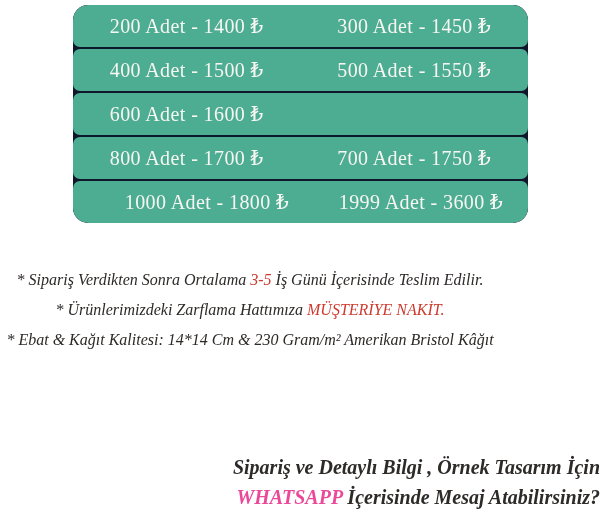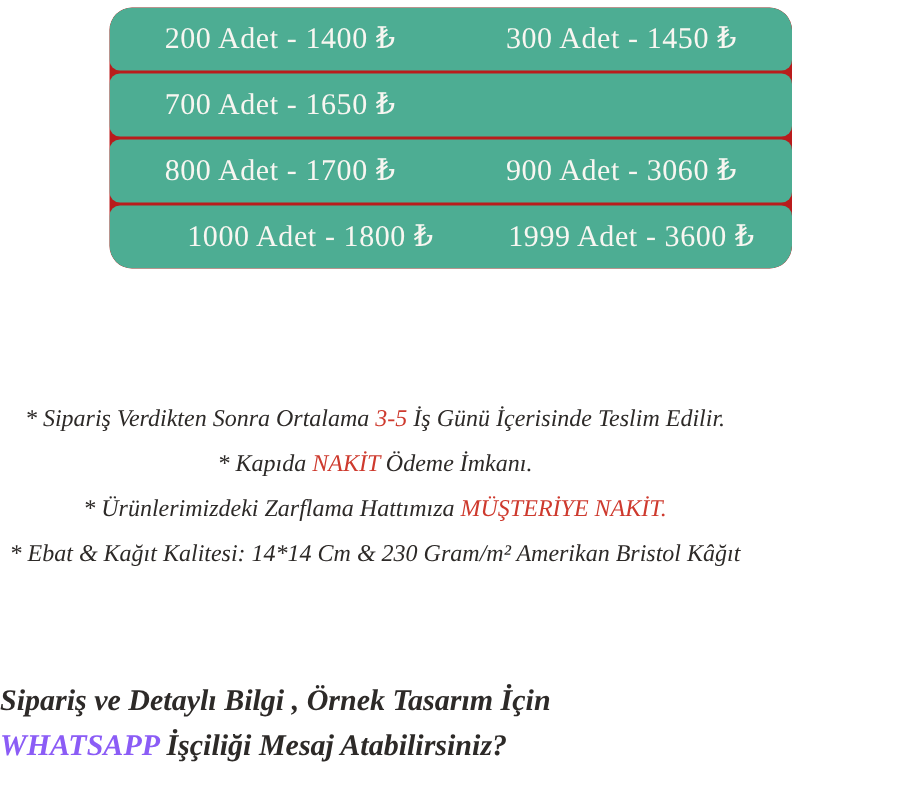--- a/index.html
+++ b/index.html
@@ -12,21 +12,21 @@
     position: relative;
     overflow: hidden;
   }
 
   
   .price-table {
     position: absolute;
     left: 73px;
     top: 5px;
     width: 455px;
-    background: #b91c1c;
+    background: #0f172a;
     border-radius: 15px;
     overflow: hidden;
     display: flex;
     flex-direction: column;
     gap: 2px;
   }
   .price-row {
     display: flex;
     background: #4DAD93;
     height: 42px;
@@ -61,57 +61,60 @@
     white-space: nowrap;
   }
   .hl-red { color: #ce3a2e; }
 
   
   .footer {
     position: absolute;
     top: 452px;
     left: 0;
     width: 600px;
-    text-align: left;
+    text-align: right;
     font-style: italic;
     font-weight: bold;
     color: #2d2a28;
   }
   .footer-line {
     margin: 0;
     font-size: 20px;
     line-height: 30px;
     white-space: nowrap;
   }
-  .hl-green { color: #8b5cf6; }
+  .hl-green { color: #ec4899; }
 </style>
 </head>
 <body>
 
 <div class="price-table">
   <div class="price-row">
     <div class="price-cell">200 Adet - 1400 ₺</div>
     <div class="price-cell">300 Adet - 1450 ₺</div>
   </div>
   <div class="price-row">
-    <div class="price-cell">700 Adet - 1650 ₺</div>
+    <div class="price-cell">400 Adet - 1500 ₺</div>
+    <div class="price-cell">500 Adet - 1550 ₺</div>
+  </div>
+  <div class="price-row">
+    <div class="price-cell">600 Adet - 1600 ₺</div>
   </div>
   <div class="price-row">
     <div class="price-cell">800 Adet - 1700 ₺</div>
-    <div class="price-cell">900 Adet - 3060 ₺</div>
+    <div class="price-cell">700 Adet - 1750 ₺</div>
   </div>
   <div class="price-row">
     <div class="price-cell">1000 Adet - 1800 ₺</div>
     <div class="price-cell">1999 Adet - 3600 ₺</div>
   </div>
 </div>
 
 <div class="notes">
   <p class="note-line"><span>* Sipariş Verdikten Sonra Ortalama </span><span class="hl-red">3-5</span><span> İş Günü İçerisinde Teslim Edilir.</span></p>
-  <p class="note-line"><span>* Kapıda </span><span class="hl-red">NAKİT</span><span> Ödeme İmkanı.</span></p>
   <p class="note-line"><span>* Ürünlerimizdeki Zarflama Hattımıza </span><span class="hl-red">MÜŞTERİYE NAKİT.</span><span></span></p>
   <p class="note-line"><span>* Ebat &amp; Kağıt Kalitesi: 14*14 Cm &amp; 230 Gram/m² Amerikan Bristol Kâğıt</span><span class="hl-red"></span><span></span></p>
 </div>
 
 <div class="footer">
   <p class="footer-line">Sipariş ve Detaylı Bilgi , Örnek Tasarım İçin</p>
-  <p class="footer-line"><span class="hl-green">WHATSAPP</span><span> İşçiliği Mesaj Atabilirsiniz?</span></p>
+  <p class="footer-line"><span class="hl-green">WHATSAPP</span><span> İçerisinde Mesaj Atabilirsiniz?</span></p>
 </div>
 
 </body></html>

